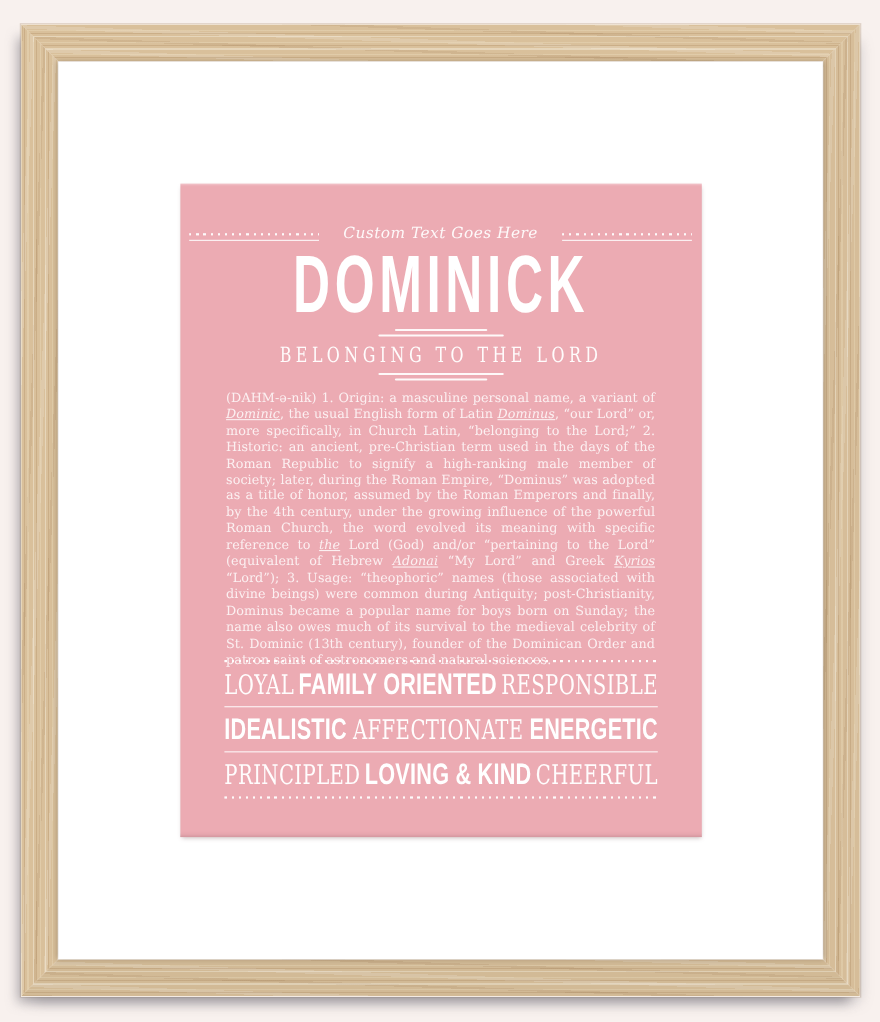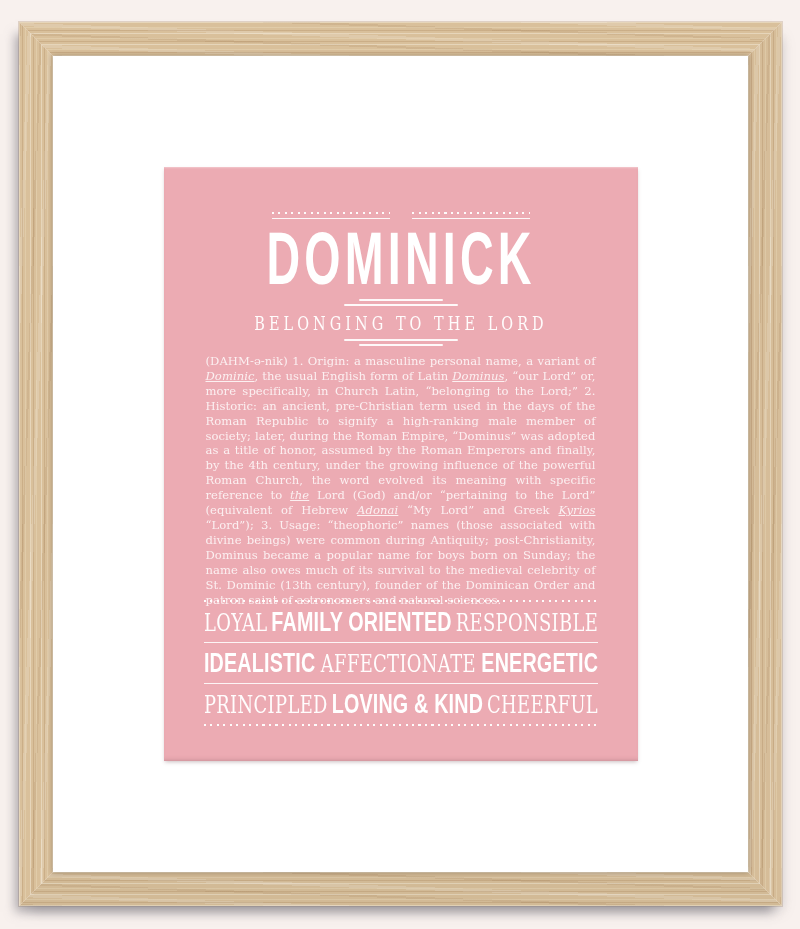--- a/index.html
+++ b/index.html
@@ -82,20 +82,21 @@
     <div class="frame-side fs-top grain-h"></div>
     <div class="frame-side fs-bottom grain-h"></div>
     <div class="frame-side fs-left grain-v"></div>
     <div class="frame-side fs-right grain-v"></div>
 
     <div class="mat">
       <div class="poster">
 
         <div class="topline">
           <span class="dotline"></span>
+          <span class="custom-text">Custom Text Goes Here</span>
           <span class="dotline"></span>
         </div>
 
         <h1 class="name-title">DOMINICK</h1>
 
         <div class="divider divider-top">
           <span class="line-short"></span>
           <span class="line-long"></span>
         </div>
 

